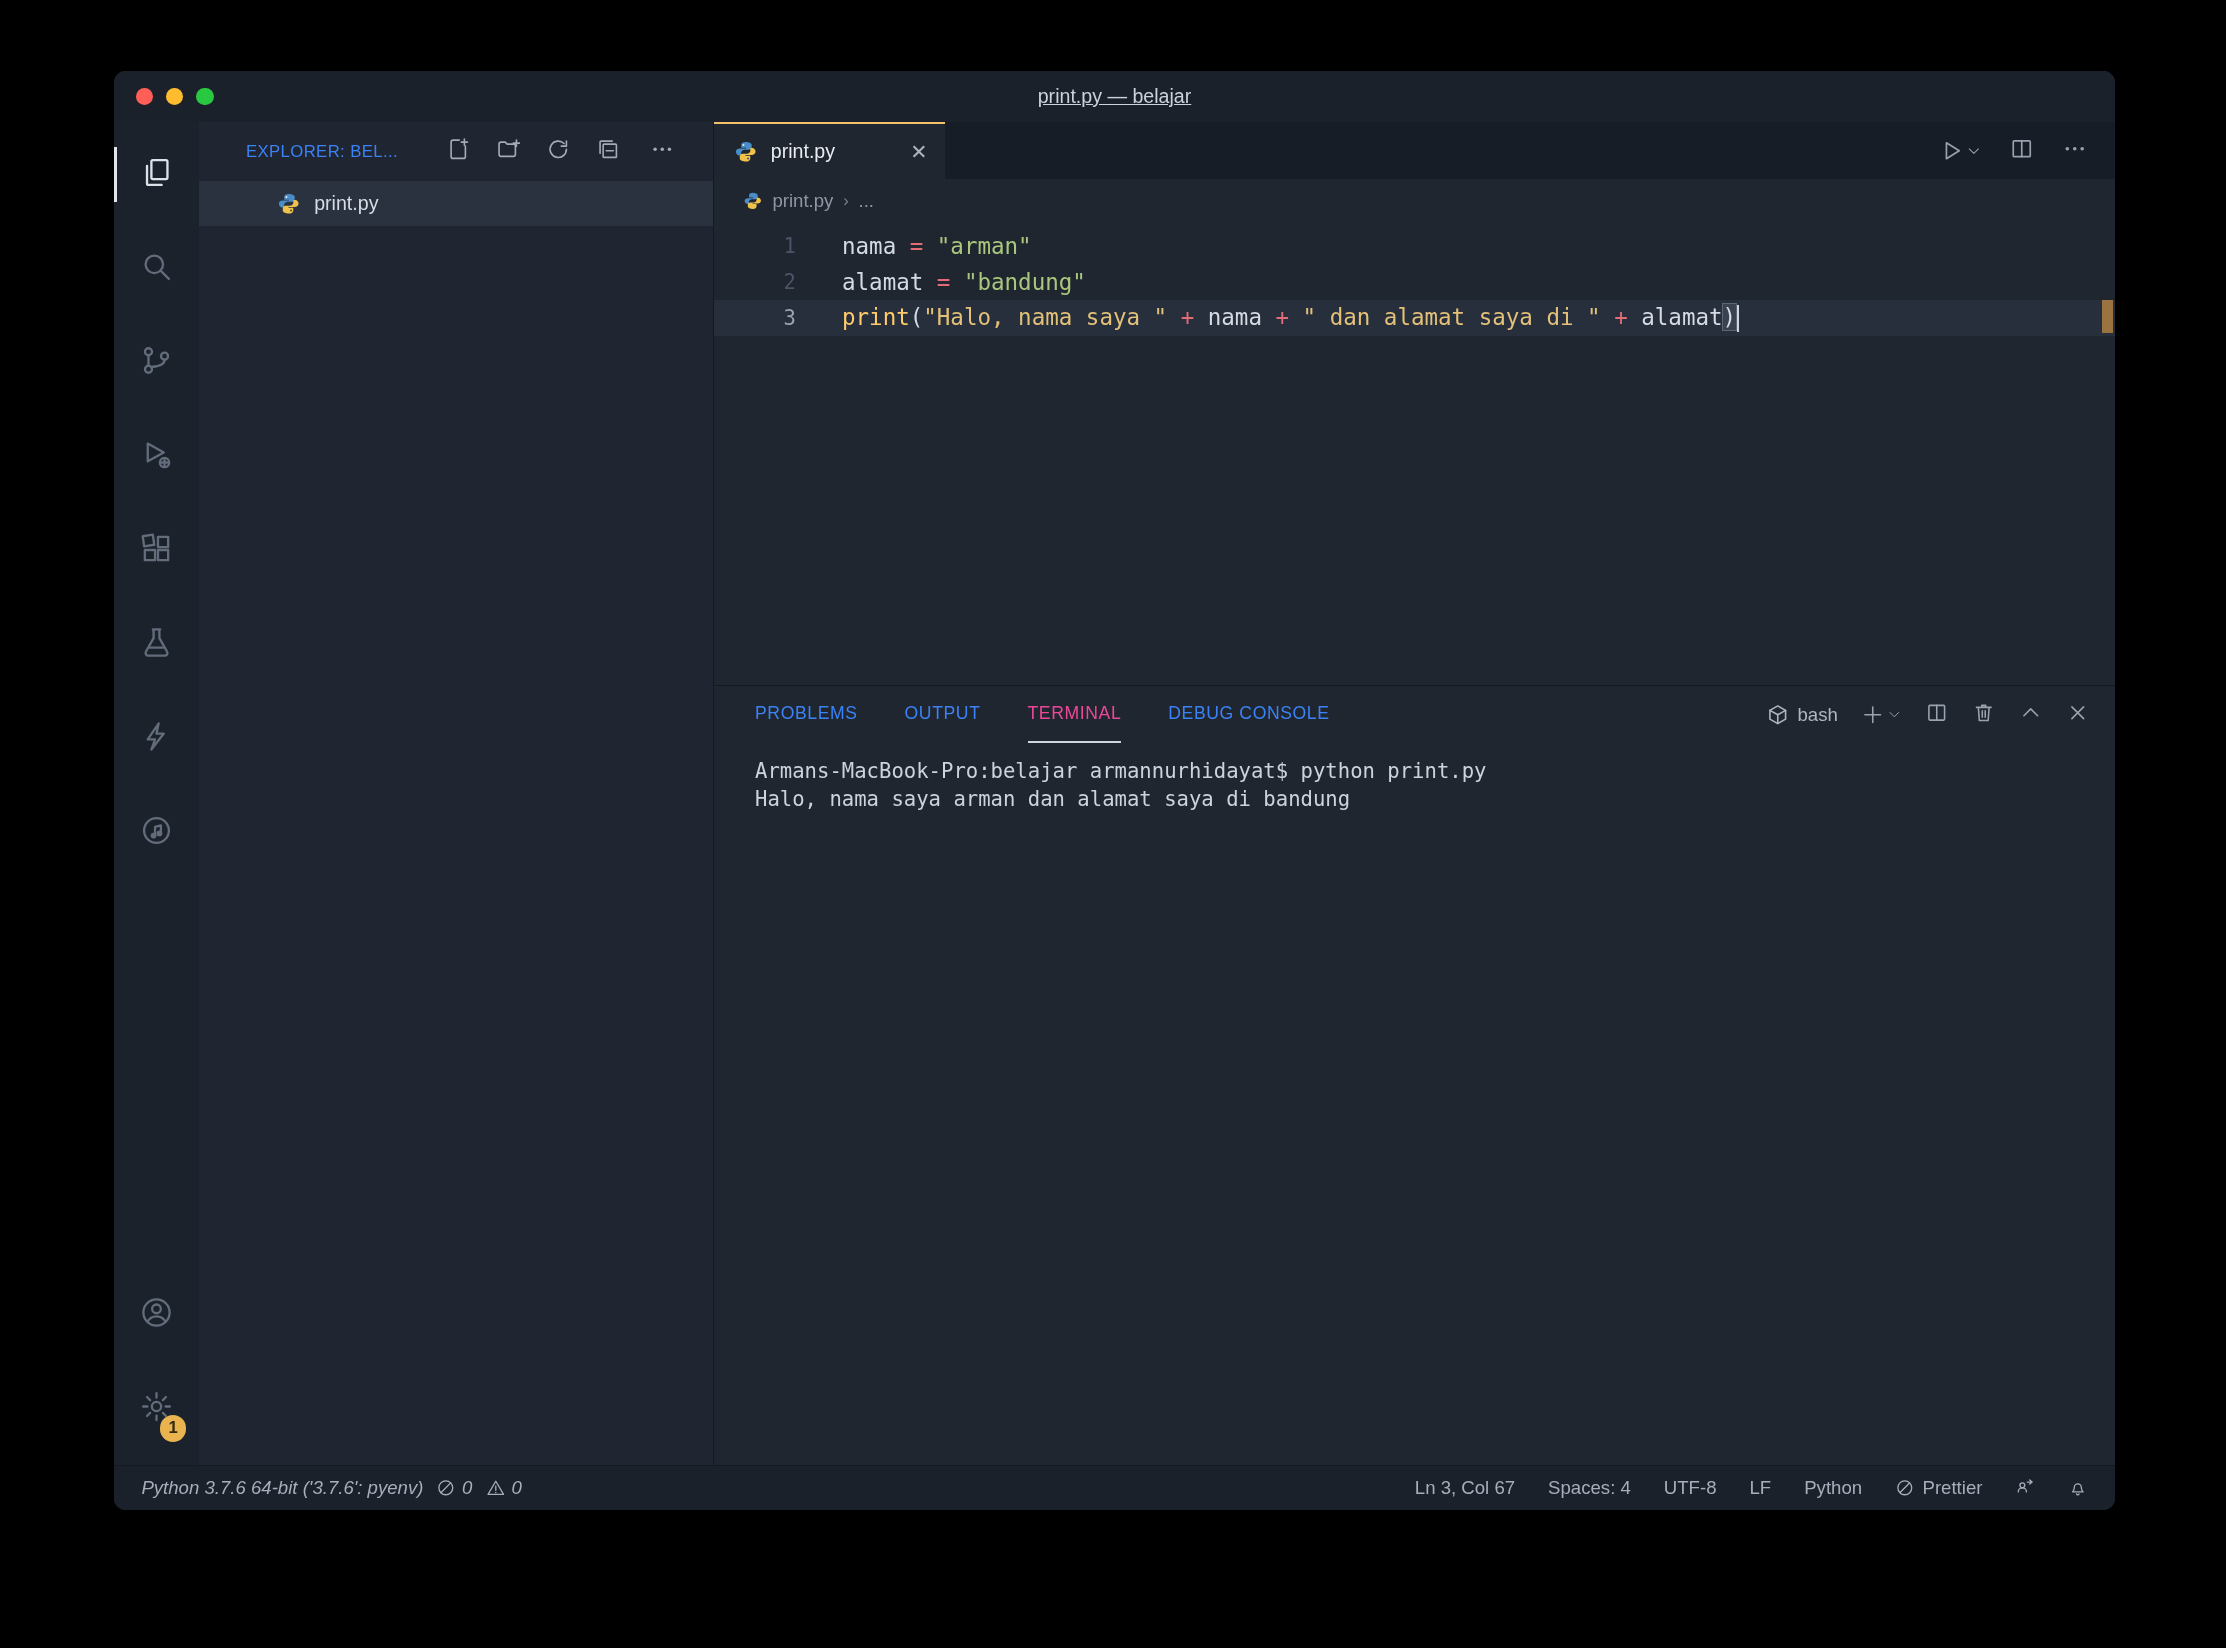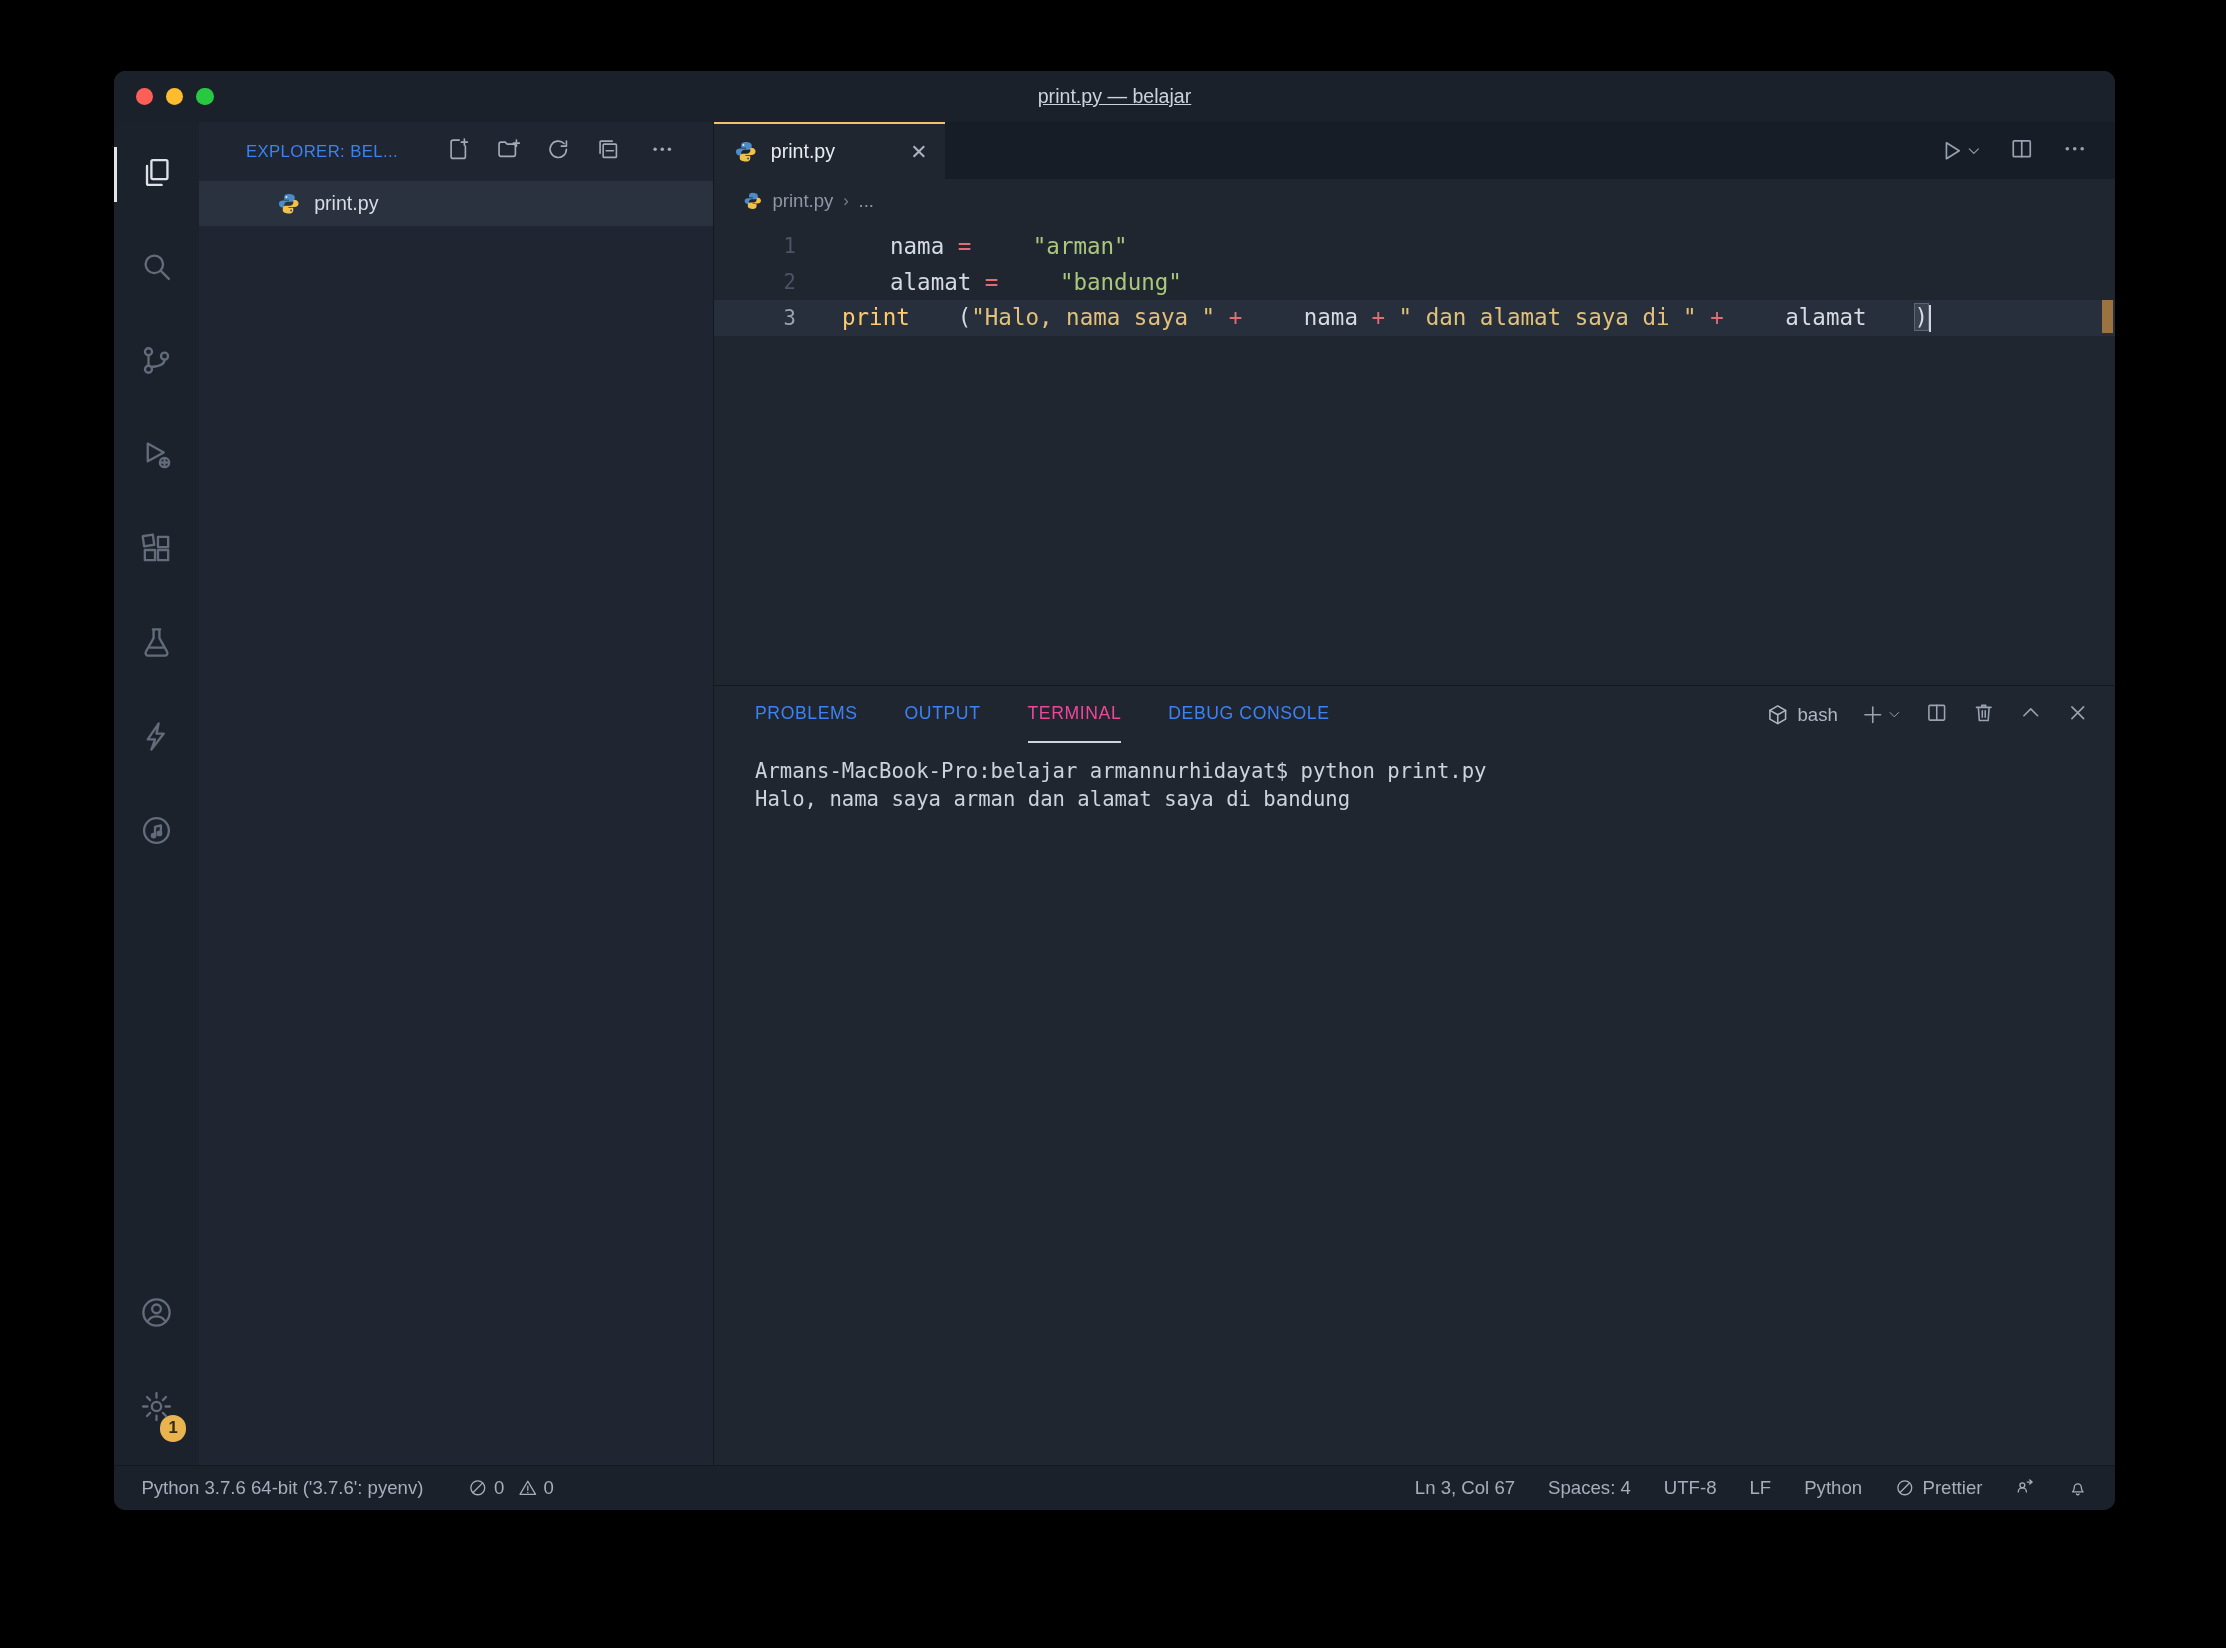--- a/index.html
+++ b/index.html
@@ -58,21 +58,21 @@
   .bc-sep { font-size:16.7px; color:#76808f; }
 
   .code-area { height:463px; flex:0 0 auto; position:relative; font-family:"DejaVu Sans Mono", monospace;
                font-size:22.5px; padding-top:5.9px; overflow:hidden; }
   .code-line { display:flex; height:36px; align-items:center; }
   .code-line.active { background:#272f3c; }
   .gutter { width:82px; flex:0 0 auto; text-align:right; color:#4a5466; font-size:20.6px; }
   .code-line.active .gutter { color:#9aa3b3; }
   .code-text { padding-left:46px; white-space:pre; color:#d5dae3; }
   .tk-kw { color:#ffcb6b; } .tk-str { color:#a9c77d; } .tk-str2 { color:#e3c179; }
-  .tk-op { color:#e06c75; } .tk-id, .tk-pl { color:#d5dae3;margin-left:48px; }
+  .tk-op { color:#e06c75; } .tk-id, .tk-pl { color:#d5dae3; }
   .tk-match { background:#3a4250; outline:1px solid #5c6575; }
   .caret { display:inline-block; width:2px; height:26.5px; background:#cfd6df; vertical-align:middle; margin-left:1px; }
   .ruler-marker { position:absolute; right:2px; top:78px; width:10.8px; height:33px; background:#9a7340; }
 
   
   .panel { flex:1; border-top:1px solid #141920; display:flex; flex-direction:column; min-height:0; }
   .panel-header { height:57px; flex:0 0 auto; display:flex; align-items:center; padding:0 25.5px 0 41px; }
   .panel-tabs { display:flex; gap:47px; height:100%; }
   .panel-tab { font-size:17.6px; letter-spacing:0.6px; color:#3b82f6; display:flex; align-items:center;
                border-bottom:2px solid transparent; cursor:pointer; }
@@ -84,21 +84,21 @@
   .plus-group svg.chev { width:14.7px; height:14.7px; }
 
   .terminal { flex:1; font-family:"DejaVu Sans Mono", monospace; font-size:20.6px; line-height:28px;
               color:#ccd3dc; padding:13.7px 0 0 41px; }
   .term-line { white-space:pre; }
   .cursor-block { display:inline-block; width:12.7px; height:23.5px; background:#b9c2cd; vertical-align:text-bottom; }
 
   
   .statusbar { height:45px; flex:0 0 auto; background:#1b212b; border-top:1px solid #141920;
                display:flex; align-items:center; padding:0 27.4px; color:#a6aebb; font-size:18.6px; }
-  .sb-left { display:flex; align-items:center; gap:45px; }
+  .sb-left { display:flex; align-items:center; gap:13px;font-style:italic; }
   .sb-right { margin-left:auto; display:flex; align-items:center; gap:33px; }
   .sb-item { display:flex; align-items:center; gap:7.8px; cursor:pointer; white-space:nowrap; }
   .sb-item svg { width:19.6px; height:19.6px; }
   .sb-problems { gap:5.9px; }
   .sb-problems .num { margin-right:7.8px; }
 
   .ic { fill:none; stroke:currentColor; stroke-width:1.6; stroke-linecap:round; stroke-linejoin:round; }
 </style>
 </head>
 <body>

